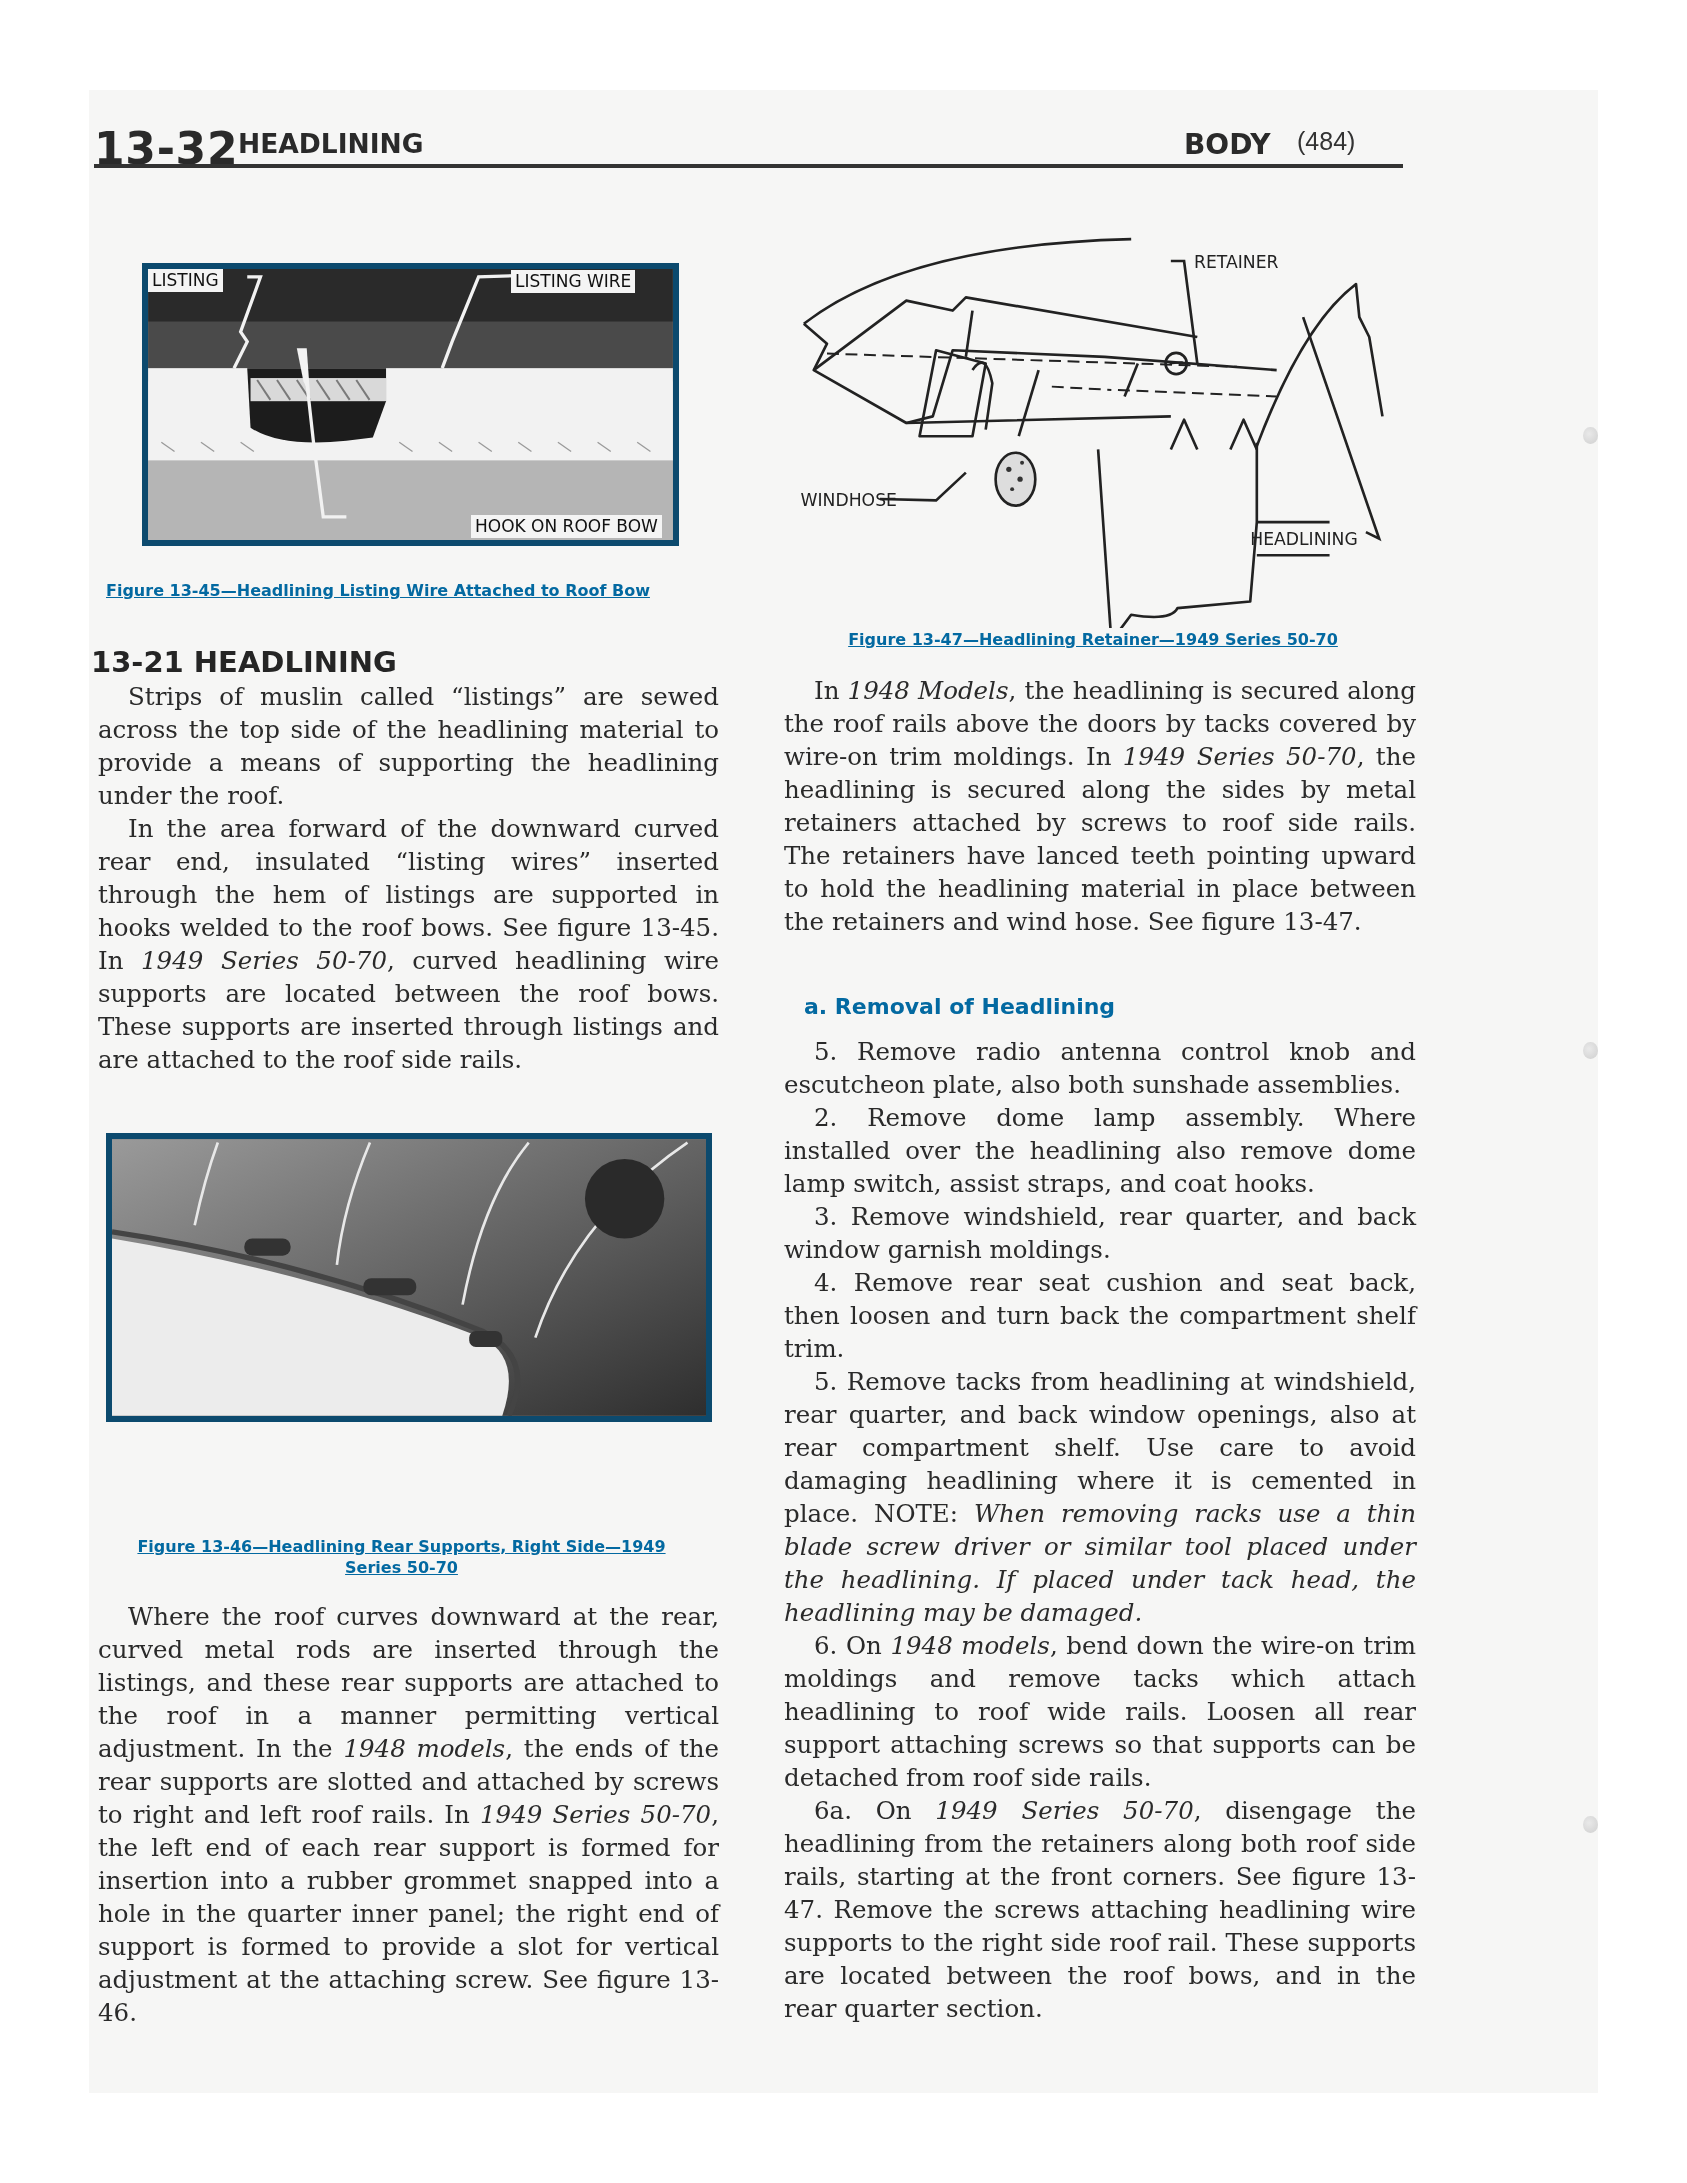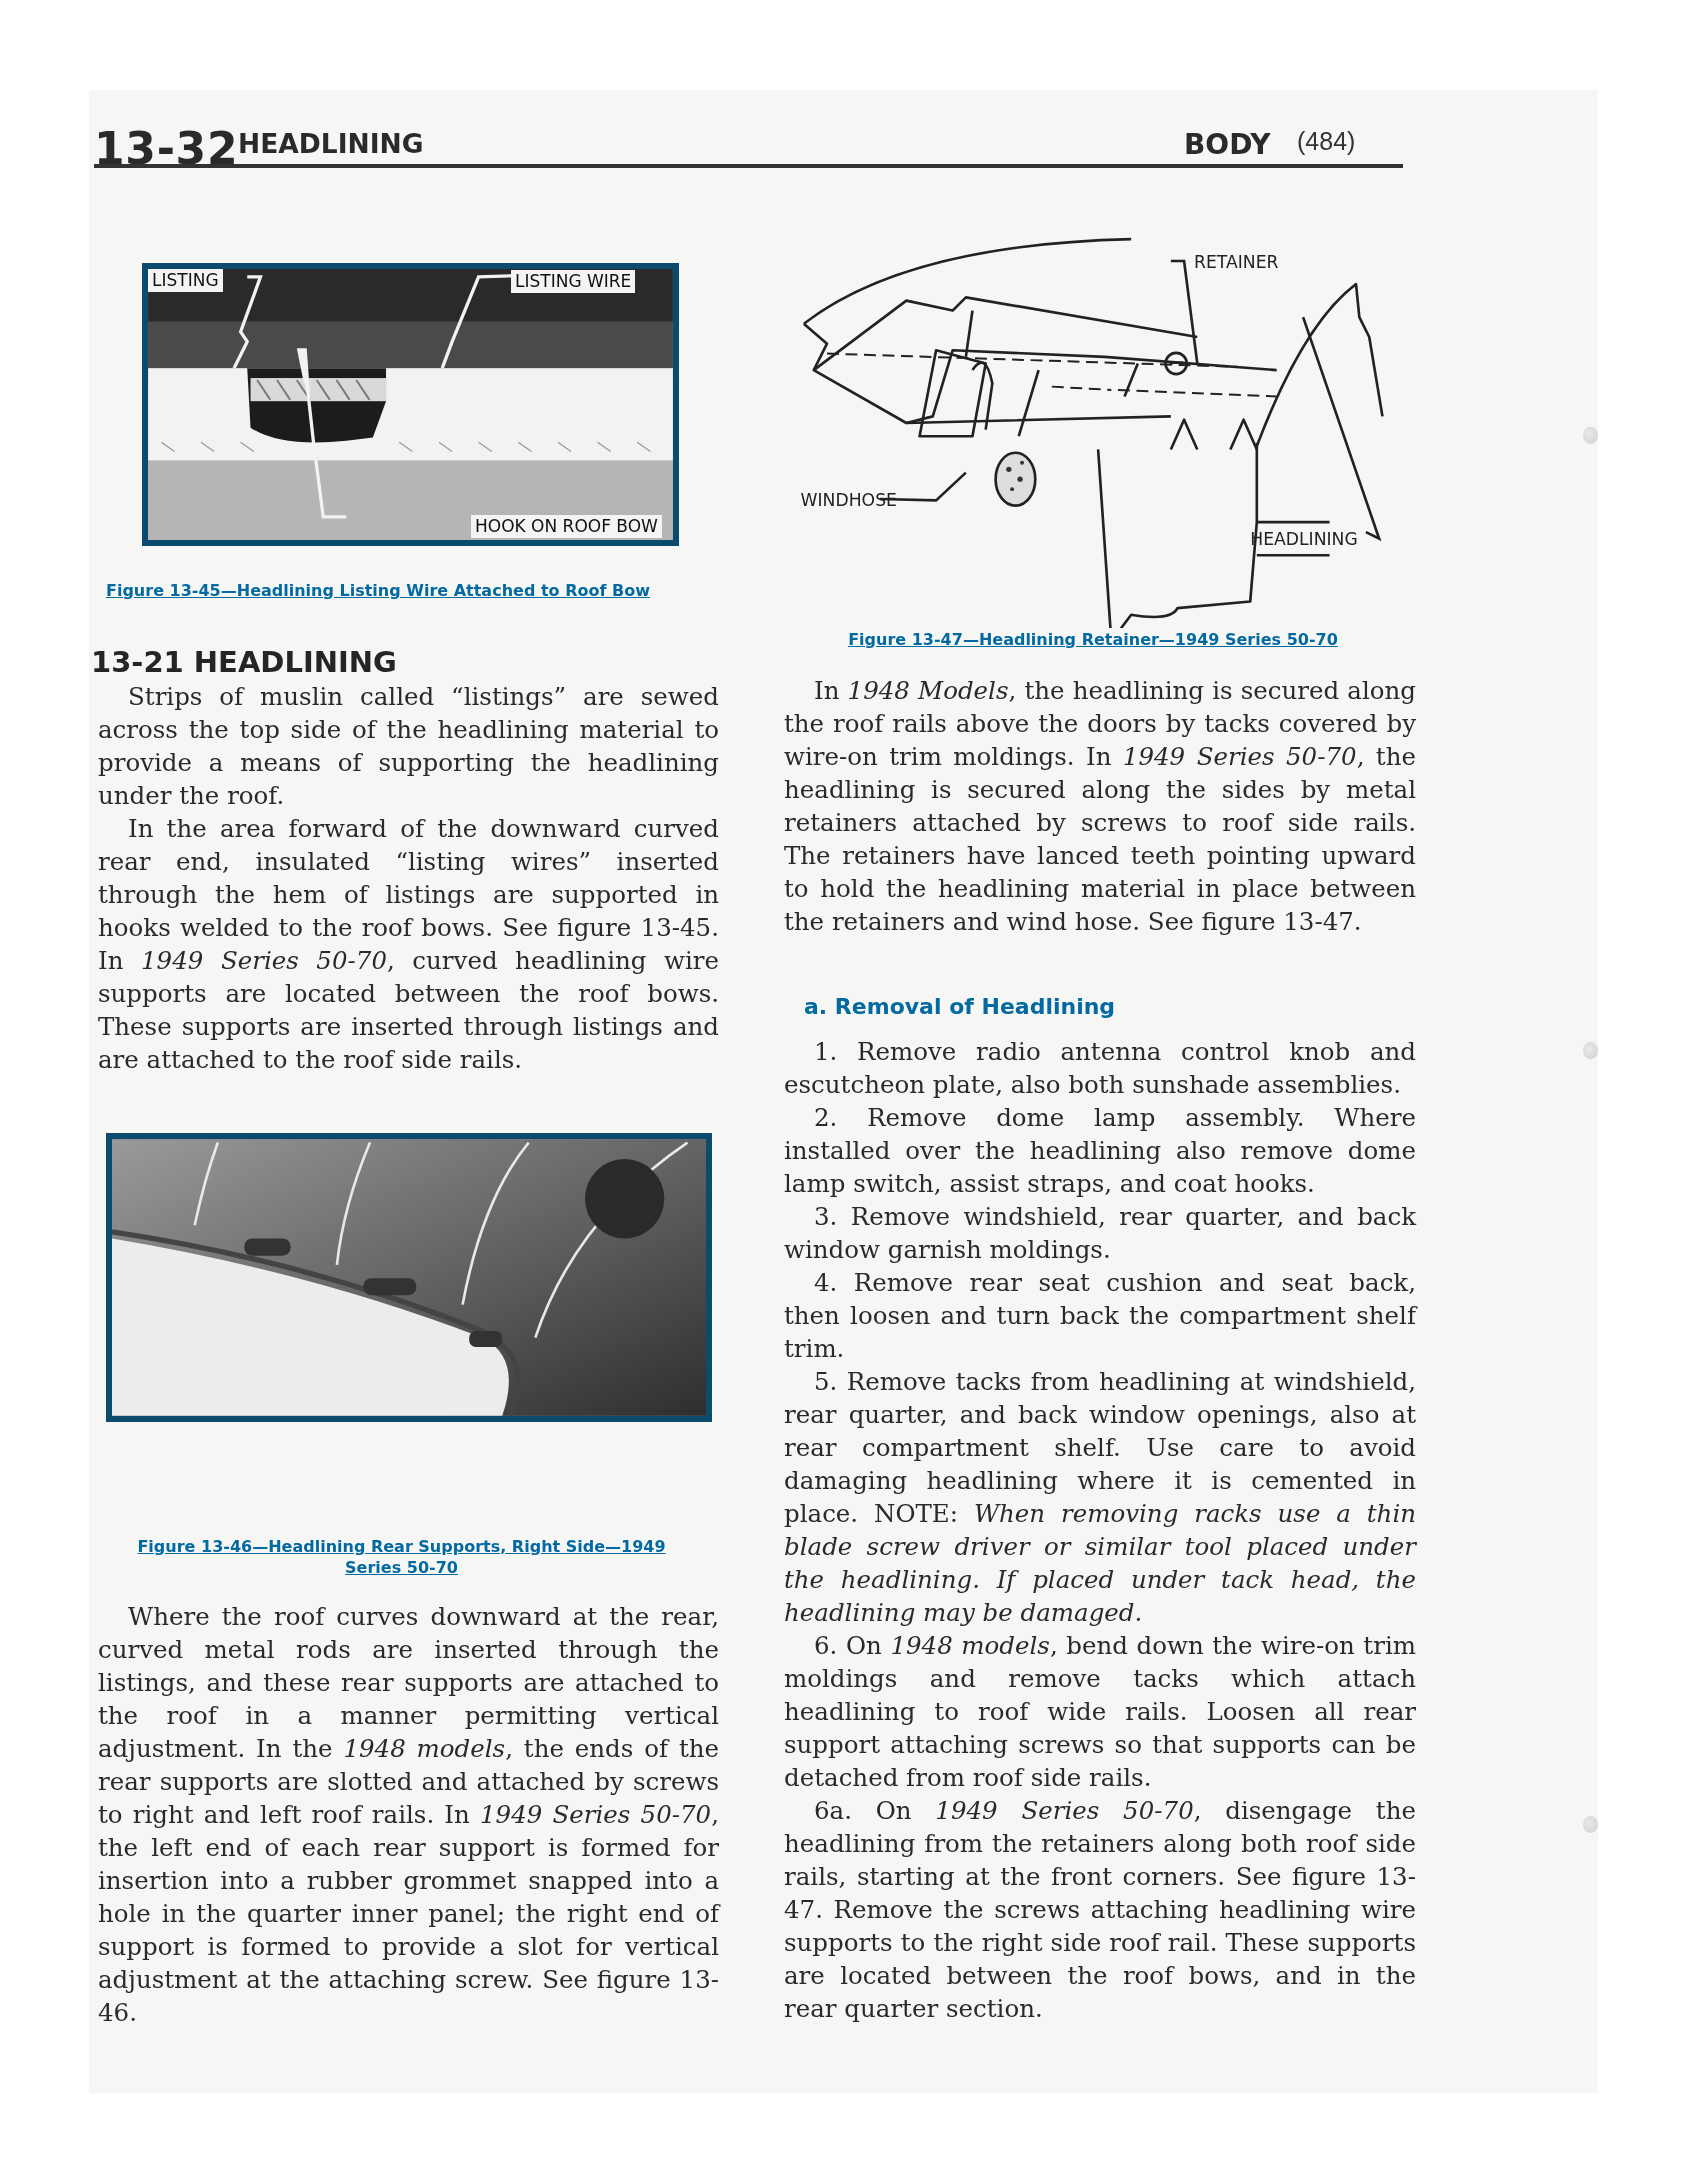--- a/index.html
+++ b/index.html
@@ -163,21 +163,21 @@
   <text class="svg-text" x="40" y="435">WINDHOSE</text>
   <text class="svg-text" x="720" y="495">HEADLINING</text>
 </svg>
 <div class="abs caption" style="left:777px;top:630px;width:632px;">Figure 13-47—Headlining Retainer—1949 Series 50-70</div>
 
 <div class="abs col right-col" style="top:674px;" id="right1">
     <p><span>In </span><em>1948 Models</em><span>, the headlining is secured along the roof rails above the doors by tacks covered by wire-on trim moldings. In </span><em>1949 Series 50-70</em><span>, the headlining is secured along the sides by metal retainers attached by screws to roof side rails. The retainers have lanced teeth pointing upward to hold the headlining material in place between the retainers and wind hose. See figure 13-47.</span></p>
   </div>
 <div class="abs sub-head" style="left:804px;top:994px;">a. Removal of Headlining</div>
 <div class="abs col right-col" style="top:1035px;" id="steps">
-    <p><span>1. Remove radio antenna control knob and escutcheon plate, also both sunshade assemblies.</span></p>
+    <p><span>5. Remove radio antenna control knob and escutcheon plate, also both sunshade assemblies.</span></p>
     <p><span>2. Remove dome lamp assembly. Where installed over the headlining also remove dome lamp switch, assist straps, and coat hooks.</span></p>
     <p><span>3. Remove windshield, rear quarter, and back window garnish moldings.</span></p>
     <p><span>4. Remove rear seat cushion and seat back, then loosen and turn back the compartment shelf trim.</span></p>
     <p><span>5. Remove tacks from headlining at windshield, rear quarter, and back window openings, also at rear compartment shelf. Use care to avoid damaging headlining where it is cemented in place. NOTE: </span><em>When removing racks use a thin blade screw driver or similar tool placed under the headlining. If placed under tack head, the headlining may be damaged.</em></p>
     <p><span>6. On </span><em>1948 models</em><span>, bend down the wire-on trim moldings and remove tacks which attach headlining to roof wide rails. Loosen all rear support attaching screws so that supports can be detached from roof side rails.</span></p>
     <p><span>6a. On </span><em>1949 Series 50-70</em><span>, disengage the headlining from the retainers along both roof side rails, starting at the front corners. See figure 13-47. Remove the screws attaching headlining wire supports to the right side roof rail. These supports are located between the roof bows, and in the rear quarter section.</span></p>
   </div>
 
 
 </body></html>

